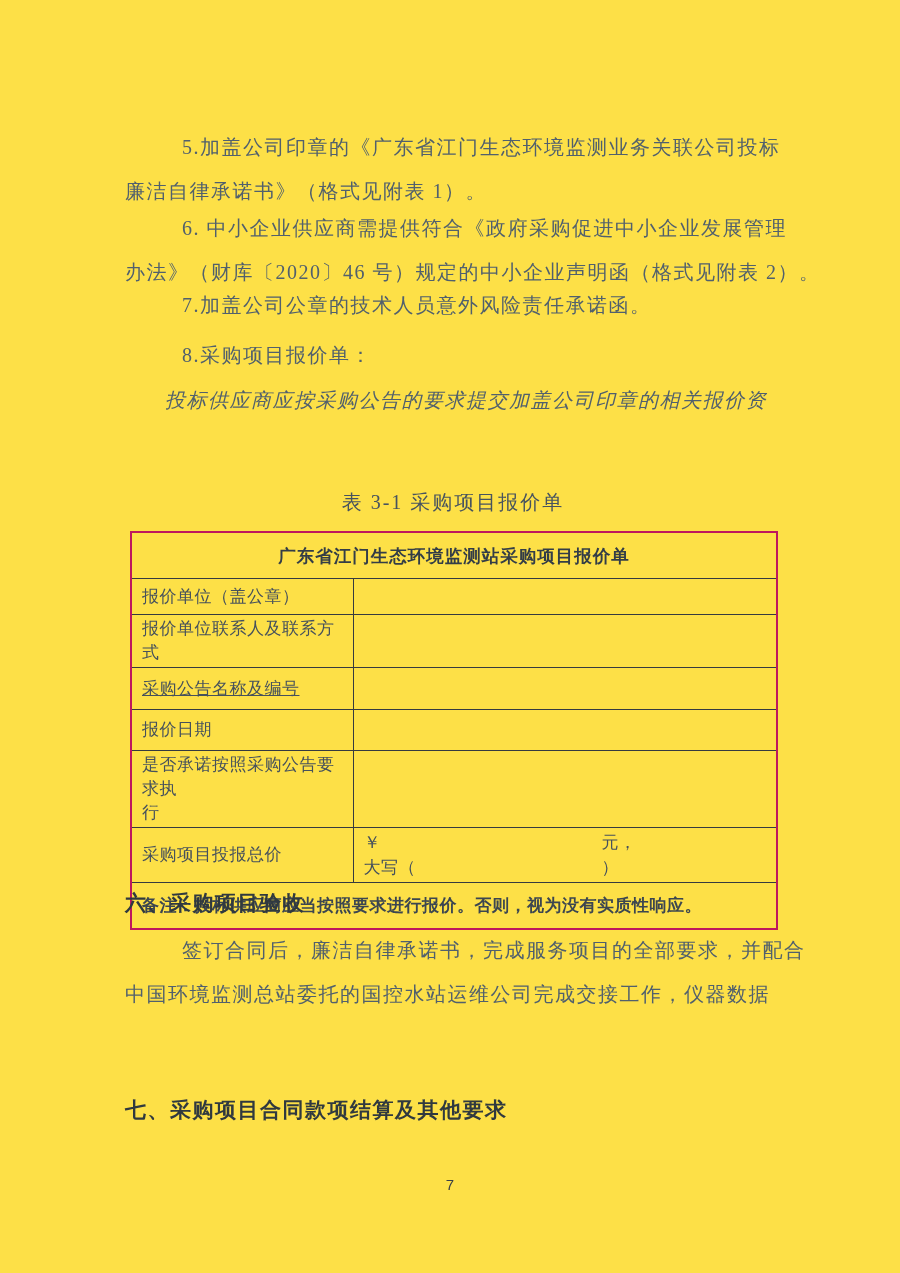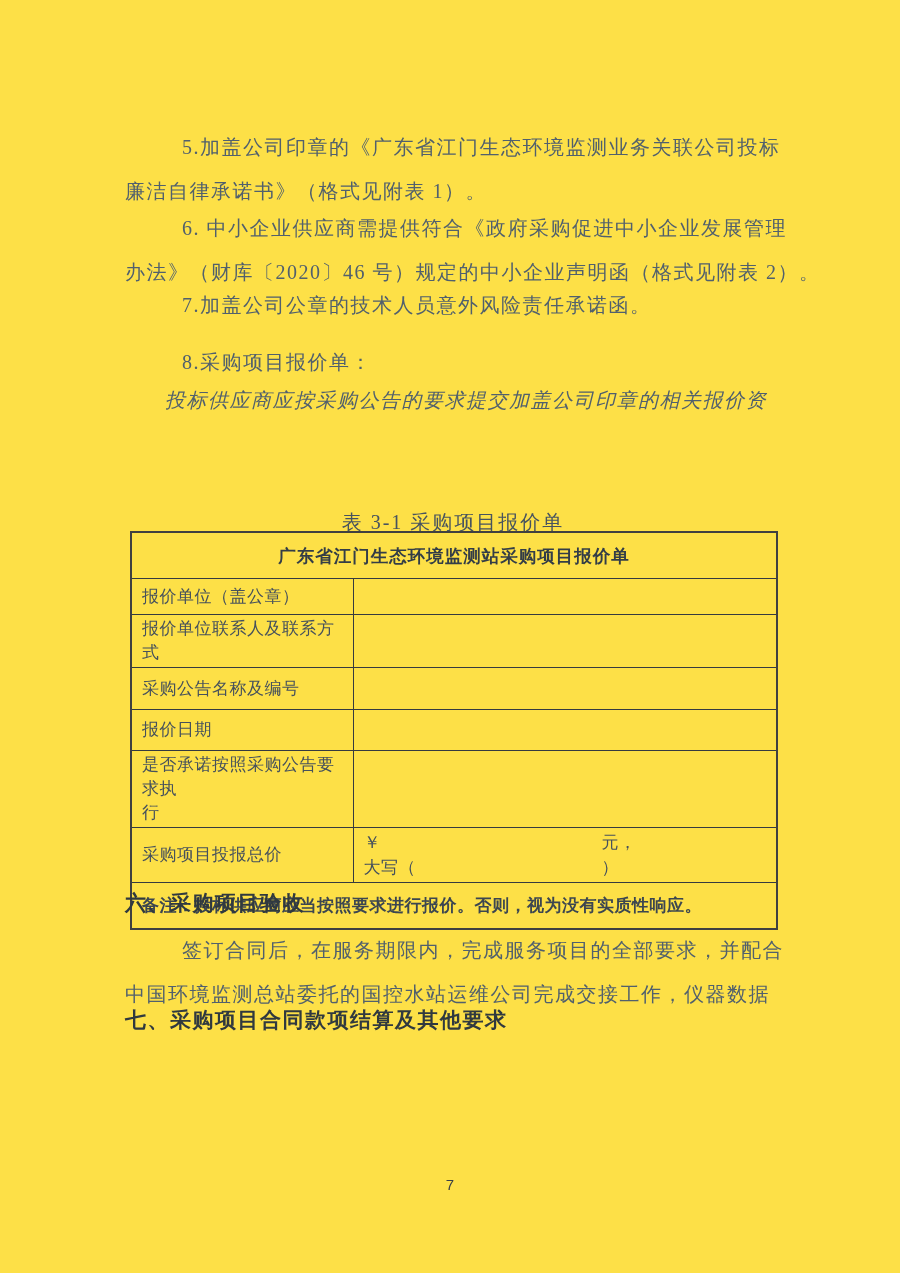--- a/index.html
+++ b/index.html
@@ -29,21 +29,21 @@
     color: #51606d;
   }
   .para .tline { white-space: nowrap; }
   .indent-lg .tline:first-child { text-indent: 57px; }
   .indent-sm .tline:first-child { text-indent: 40px; font-style: italic; }
 
   .caption {
     position: absolute;
     left: 130px;
     width: 646px;
-    top: 509px;
+    top: 489px;
     text-align: center;
     font-size: 20px;
     letter-spacing: 2px;
     color: #47535f;
   }
 
   table.quote {
     position: absolute;
     left: 130px;
     top: 531px;
@@ -52,35 +52,35 @@
     table-layout: fixed;
     font-size: 17px;
     color: #46515c;
     letter-spacing: 0.5px;
   }
   table.quote td {
     border: 1.5px solid #353a40;
     padding: 2px 10px;
     vertical-align: middle;
   }
-  table.quote { border: 2px solid #404040; }
+  table.quote { border: 2px solid #be185d; }
   td.tbl-header {
     text-align: center;
     font-weight: bold;
     color: #333d47;
     font-size: 17.5px;
     letter-spacing: 1px;
     height: 41px;
   }
   col.c-label { width: 222px; }
   col.c-value { width: 424px; }
   td.label { padding-left: 12px; line-height: 24px; }
   .h34 { height: 31px; }
   .h39 { height: 36px; }
-  .h40 { height: 37px; }
+  .h40 { height: 37px; text-decoration: underline; }
   .h55 { height: 52px; }
   .h50 { height: 47px; }
   .h44 { height: 41px; }
   td.price-label { padding-left: 18px; }
   .price-line { position: relative; line-height: 25px; white-space: nowrap; }
   .price-right { position: absolute; left: 238px; top: 0; }
   td.note-cell {
     font-weight: 600;
     color: #3c4650;
     letter-spacing: 0.5px;
@@ -118,21 +118,21 @@
 
   <div class="block para indent-lg" style="top:206px">
       <div class="tline">6. 中小企业供应商需提供符合《政府采购促进中小企业发展管理</div>
       <div class="tline">办法》（财库〔2020〕46 号）规定的中小企业声明函（格式见附表 2）。</div>
     </div>
 
   <div class="block para indent-lg" style="top:283px">
       <div class="tline">7.加盖公司公章的技术人员意外风险责任承诺函。</div>
     </div>
 
-  <div class="block para indent-lg" style="top:340px">
+  <div class="block para indent-lg" style="top:333px">
       <div class="tline">8.采购项目报价单：</div>
     </div>
 
   <div class="block para indent-sm" style="top:378px">
       <div class="tline">投标供应商应按采购公告的要求提交加盖公司印章的相关报价资</div>
     </div>
 
   <div class="caption">表 3-1 采购项目报价单</div>
 
   <table class="quote">
@@ -182,21 +182,21 @@
     </tr>
     <tr>
       <td colspan="2" class="h44 note-cell">备注：投标供应商应当按照要求进行报价。否则，视为没有实质性响应。</td>
     </tr>
   </tbody>
     </table>
 
   <div class="block sec-heading" style="top:888px">六、采购项目验收</div>
 
   <div class="block para indent-lg" style="top:928px">
-      <div class="tline">签订合同后，在服务期限内，完成服务项目的全部要求，并配合</div>
+      <div class="tline">签订合同后，廉洁自律承诺书，完成服务项目的全部要求，并配合</div>
       <div class="tline">中国环境监测总站委托的国控水站运维公司完成交接工作，仪器数据</div>
     </div>
 
-  <div class="block sec-heading" style="top:1005px">七、采购项目合同款项结算及其他要求</div>
+  <div class="block sec-heading" style="top:1095px">七、采购项目合同款项结算及其他要求</div>
 
   <div class="page-number">7</div>
 
 </div>
 
 </body></html>

